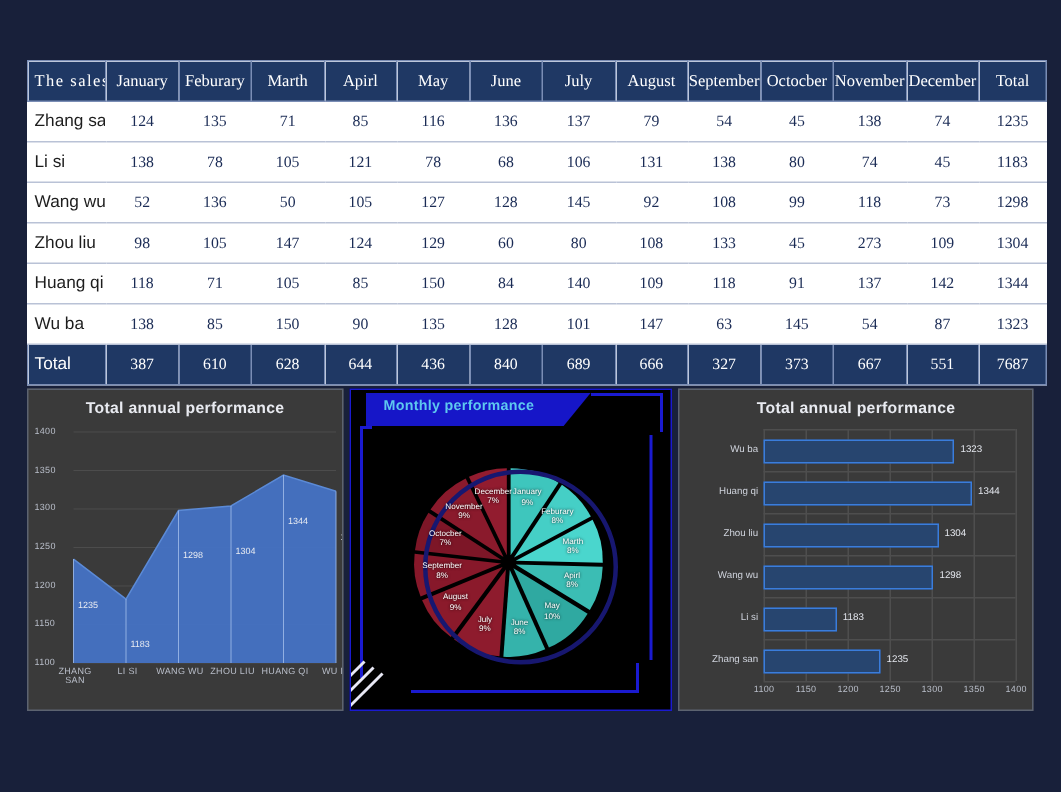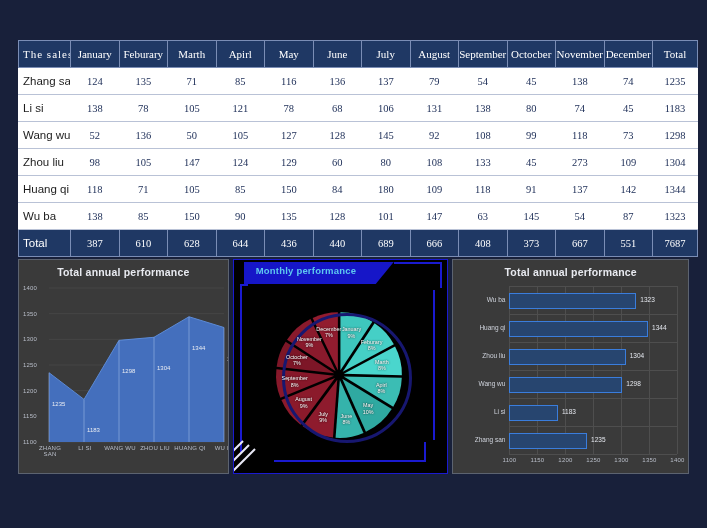--- a/index.html
+++ b/index.html
@@ -212,21 +212,21 @@
           <td>1304</td>
         </tr>
         <tr>
           <td class="name">Huang qi</td>
           <td>118</td>
           <td>71</td>
           <td>105</td>
           <td>85</td>
           <td>150</td>
           <td>84</td>
-          <td>180</td>
+          <td>140</td>
           <td>109</td>
           <td>118</td>
           <td>91</td>
           <td>137</td>
           <td>142</td>
           <td>1344</td>
         </tr>
         <tr>
           <td class="name">Wu ba</td>
           <td>138</td>
@@ -243,24 +243,24 @@
           <td>87</td>
           <td>1323</td>
         </tr>
         <tr class="total">
           <td class="name">Total</td>
           <td>387</td>
           <td>610</td>
           <td>628</td>
           <td>644</td>
           <td>436</td>
-          <td>440</td>
+          <td>840</td>
           <td>689</td>
           <td>666</td>
-          <td>408</td>
+          <td>327</td>
           <td>373</td>
           <td>667</td>
           <td>551</td>
           <td>7687</td>
         </tr>
       </tbody>
   </table>
 
   <div class="panels">
 

